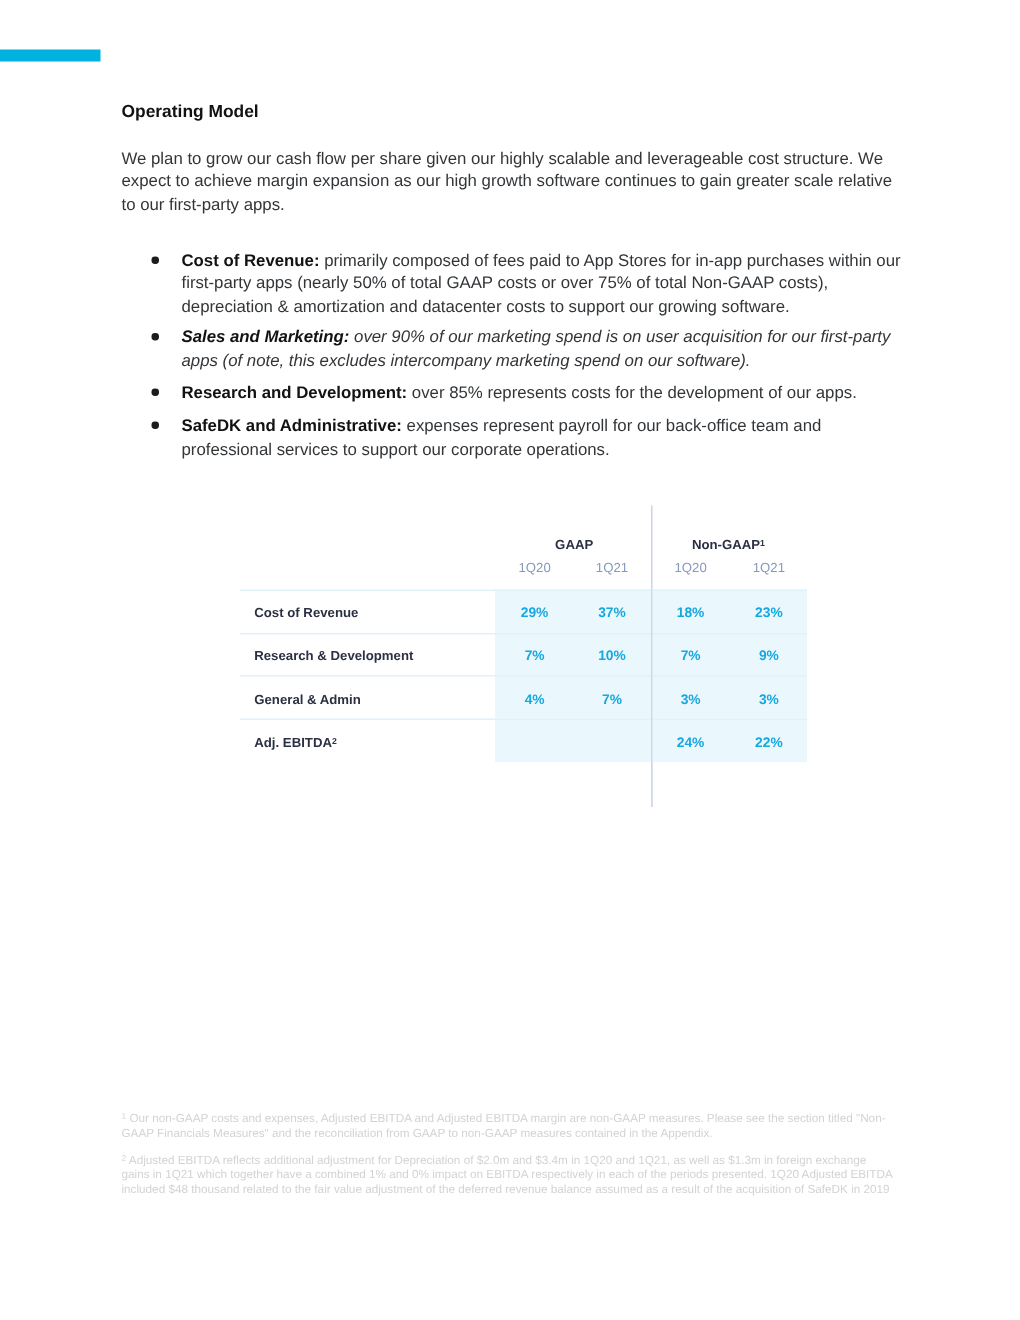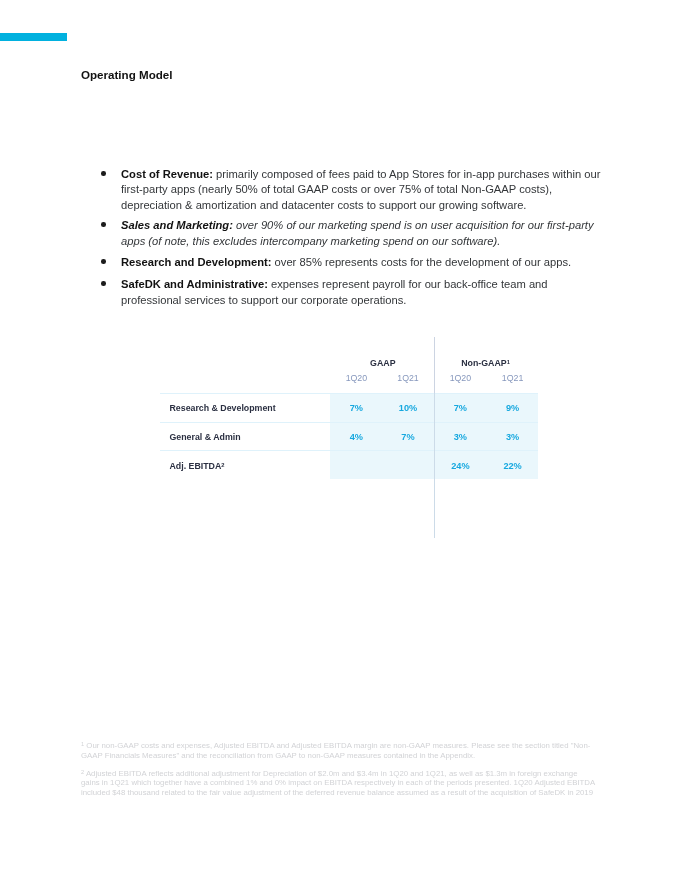--- a/index.html
+++ b/index.html
@@ -48,32 +48,42 @@
   .footer{position:absolute;left:81px;top:848.5px;width:520px;font-size:7.88px;line-height:10px;color:#cfd0d3;}
   .footer .pg{position:absolute;right:0;top:0;}
   .footer .sep{display:inline-block;padding:0 5.2px;}
 </style>
 </head>
 <body>
 
 <div class="page">
   <div class="accent-bar"></div>
   <div class="section-title">Operating Model</div>
+  <div class="intro">We plan to grow our cash flow per share given our highly scalable and leverageable cost structure. We expect to achieve margin expansion as our high growth software continues to gain greater scale relative to our first-party apps.</div>
   <ul class="bullets">
       <li style="top: 167.1px;"><span class="dot"></span><b>Cost of Revenue:</b><span> primarily composed of fees paid to App Stores for in-app purchases within our first-party apps (nearly 50% of total GAAP costs or over 75% of total Non-GAAP costs), depreciation &amp; amortization and datacenter costs to support our growing software.</span></li>
       <li style="top: 218.3px; font-style: italic;"><span class="dot"></span><b>Sales and Marketing:</b><span> over 90% of our marketing spend is on user acquisition for our first-party apps (of note, this excludes intercompany marketing spend on our software).</span></li>
       <li style="top: 255.1px;"><span class="dot"></span><b>Research and Development:</b><span> over 85% represents costs for the development of our apps.</span></li>
       <li style="top: 277.3px;"><span class="dot"></span><b>SafeDK and Administrative:</b><span> expenses represent payroll for our back-office team and professional services to support our corporate operations.</span></li>
     </ul>
 
   <div class="tbl">
     <div class="vdiv"></div>
     <div class="grp-head"></div>
     <div class="sub-head"></div>
     <div class="rows">
+        <div class="row">
+          <div class="band"></div>
+          <div class="rowline"></div>
+          <div class="lbl"><span>Cost of Revenue</span></div>
+          <div class="cell" style="left: 166.4px;">29%</div>
+          <div class="cell" style="left: 218px;">37%</div>
+          <div class="cell" style="left: 270.4px;">18%</div>
+          <div class="cell" style="left: 322.6px;">23%</div>
+        </div>
         <div class="row">
           <div class="band"></div>
           <div class="rowline"></div>
           <div class="lbl"><span>Research &amp; Development</span></div>
           <div class="cell" style="left: 166.4px;">7%</div>
           <div class="cell" style="left: 218px;">10%</div>
           <div class="cell" style="left: 270.4px;">7%</div>
           <div class="cell" style="left: 322.6px;">9%</div>
         </div>
         <div class="row">

